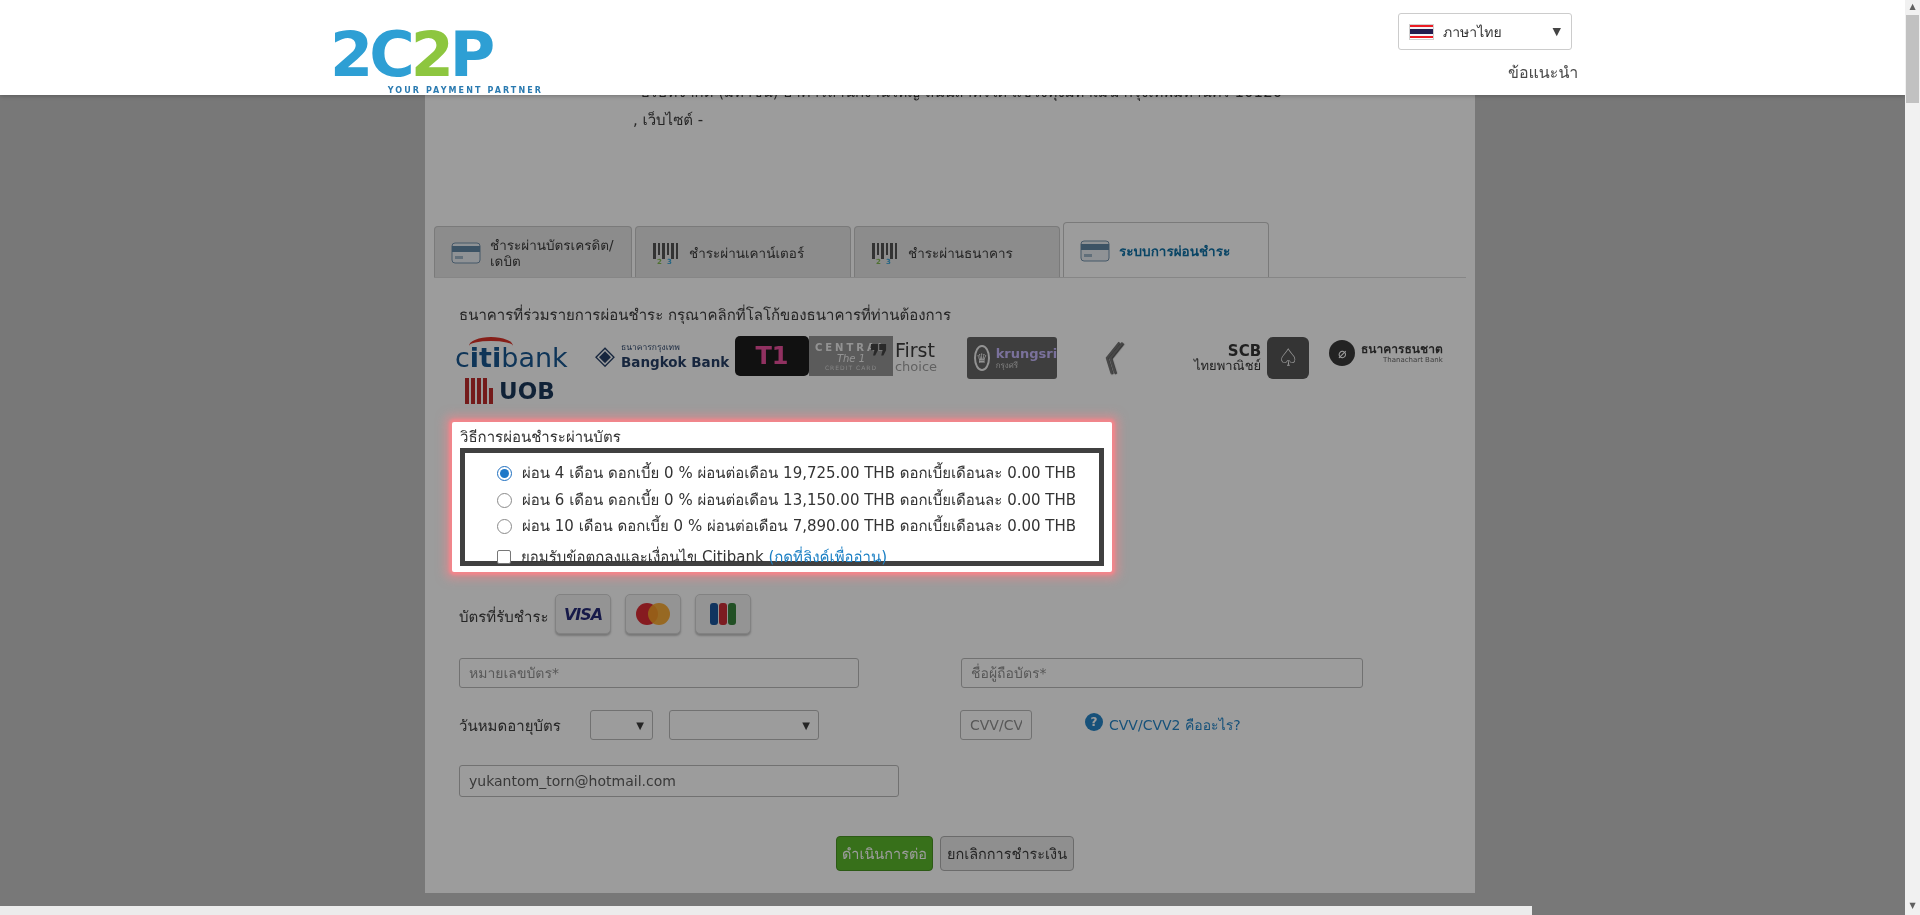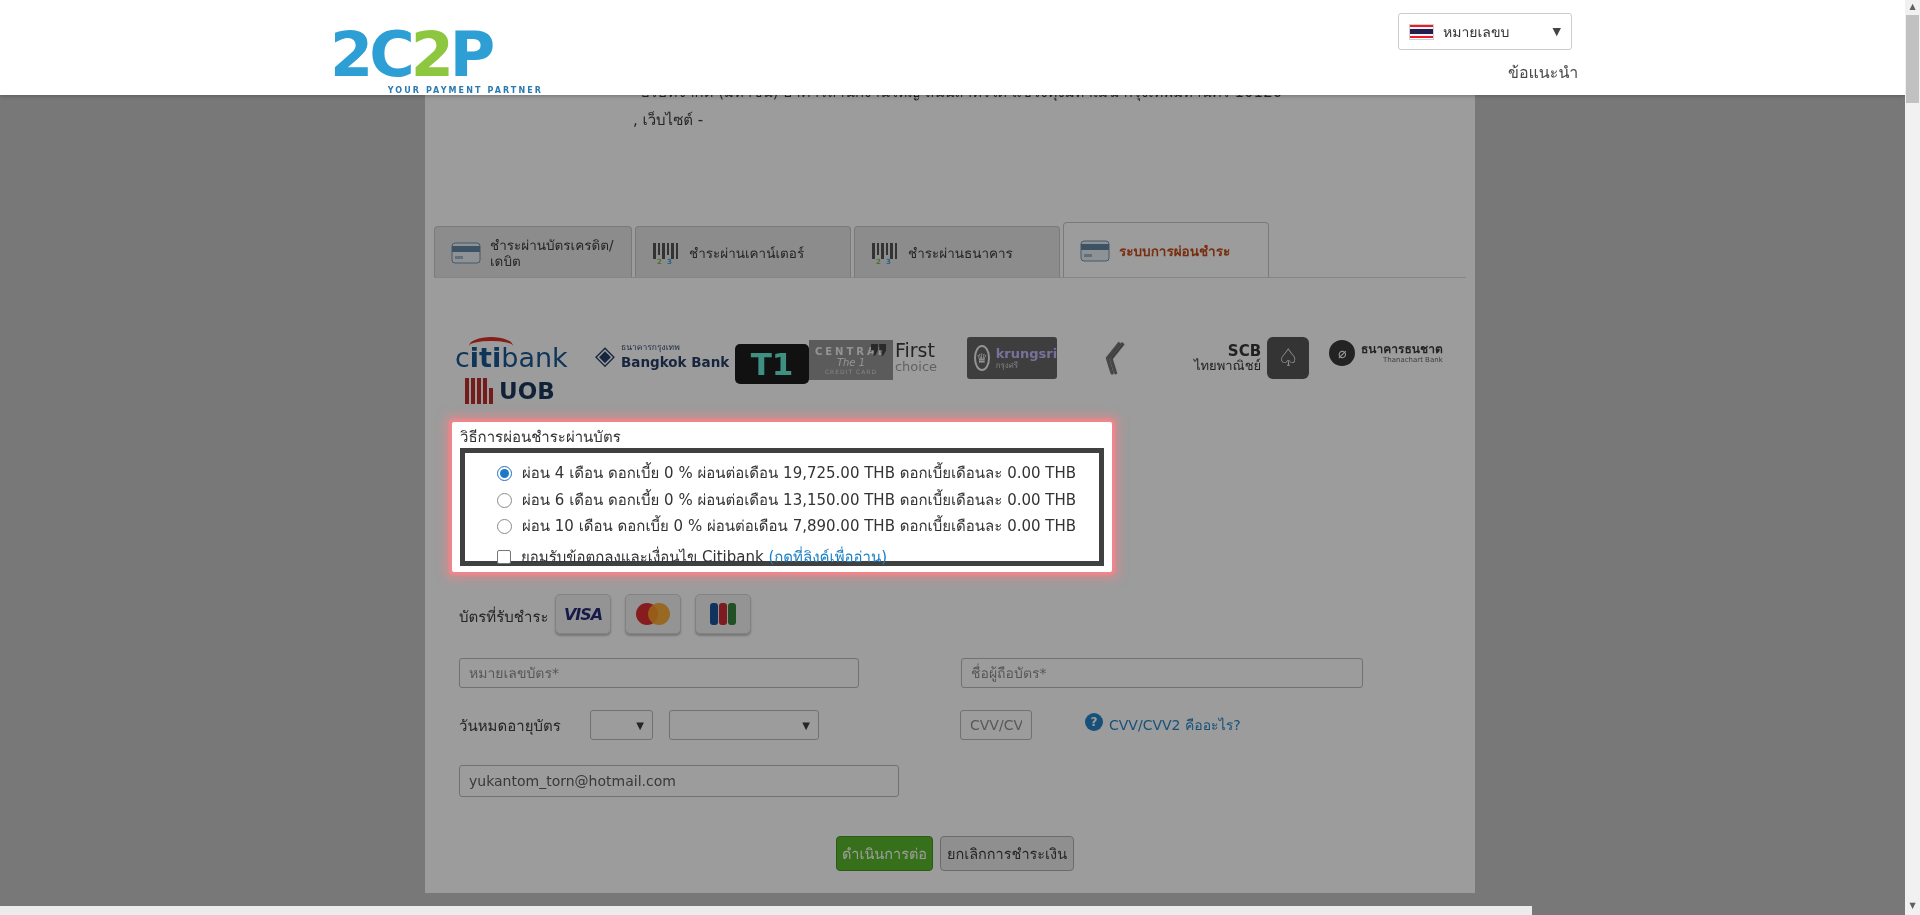--- a/index.html
+++ b/index.html
@@ -43,36 +43,36 @@
   .addr1 { position:absolute; left:215px; top:80px; font-size:15px; color:#333; white-space:nowrap; }
   .addr2 { position:absolute; left:208px; top:108px; font-size:15px; color:#333; }
 
   
   .tabs { position:absolute; left:9px; top:222px; display:flex; gap:3px; align-items:flex-end; }
   .tab { height:52px; background:#e3e3e3; border:1px solid #c5c5c5; border-bottom:none;
          border-radius:4px 4px 0 0; display:flex; align-items:center; gap:9px;
          padding:0 16px; cursor:pointer; }
   .tab-label { font-size:13.5px; color:#333; line-height:16px; }
   .tab.active { height:56px; background:#fff; }
-  .tab.active .tab-label { color:#c2410c; font-weight:bold;text-align:right; }
+  .tab.active .tab-label { color:#0369a1; font-weight:bold;text-align:right; }
   .tab-sep { position:absolute; left:9px; top:277px; width:1032px; height:1px; background:#d9d9d9; }
 
   .instruction { position:absolute; left:34px; top:303px; font-size:15px; color:#333; }
 
   
   .bank { position:absolute; cursor:pointer; display:flex; align-items:center; gap:6px; }
   .citi-word { font-size:27px; color:#0d4f8b; letter-spacing:0; position:relative; }
   .citi-word b { font-weight:bold; }
   .citi-arc { position:absolute; left:14px; top:-5px; width:44px; height:18px;
               border-top:4px solid #d9261c; border-radius:50%; }
   .bkk-dia { font-size:26px; color:#1a355e; line-height:26px; }
   .bkk-txt .th { font-size:8.5px; color:#1a355e; }
   .bkk-txt .en { font-size:13.5px; font-weight:bold; color:#1a355e; }
-  .t1-black { width:74px; height:40px; background:#111; border-radius:5px; color:#5eead4;
-              font-weight:bold; font-size:31px; display:flex; align-items:center; justify-content:center;margin-top:8px; }
+  .t1-black { width:74px; height:40px; background:#111; border-radius:5px; color:#ec4899;
+              font-weight:bold; font-size:24px; display:flex; align-items:center; justify-content:center; }
   .t1-gray { width:84px; height:40px; background:#8f8f8f; display:flex; flex-direction:column;
              align-items:center; justify-content:center; color:#f0f0f0; }
   .t1-gray .c { font-size:10px; letter-spacing:3px; font-weight:bold; }
   .t1-gray .t { font-size:10px; font-style:italic; }
   .t1-gray .cc { font-size:6px; letter-spacing:1px; color:#d7d7d7; }
   .fc-quote { font-size:34px; font-weight:bold; color:#3a3a3a; line-height:34px; }
   .fc-txt .f { font-size:19px; color:#333; line-height:19px; }
   .fc-txt .c { font-size:13px; color:#9a9a9a; line-height:13px; }
   .kru-box { width:90px; height:42px; background:#5d5d5d; border-radius:3px; display:flex;
              align-items:center; gap:6px; padding:0 7px; }
@@ -209,20 +209,21 @@
             <rect x="1" y="1" width="28" height="20" rx="3" fill="#e8eef3" stroke="#6b8ba6"></rect>
             <rect x="1" y="4" width="28" height="6" fill="#5b82a0"></rect>
             <rect x="4" y="14" width="8" height="3" fill="#9ab2c4"></rect>
           </svg>
       </span>
       <span class="tab-label">ระบบการผ่อนชำระ</span>
     </div>
   </div>
   <div class="tab-sep"></div>
 
+  <div class="instruction">ธนาคารที่ร่วมรายการผ่อนชำระ กรุณาคลิกที่โลโก้ของธนาคารที่ท่านต้องการ</div>
 
   <div class="bank" style="left:30px; top:342px;">
     <span class="citi-word">c<b>iti</b>bank<span class="citi-arc"></span></span>
   </div>
   <div class="bank" style="left:170px; top:340px;">
     <span class="bkk-dia">◈</span>
     <span class="bkk-txt">
       <div class="th">ธนาคารกรุงเทพ</div>
       <div class="en">Bangkok Bank</div>
     </span>
@@ -352,21 +353,21 @@
     <div class="logo-tag">YOUR PAYMENT PARTNER</div>
   </div>
   <div class="lang-box">
     <span class="flag">
       <i class="f-red"></i>
         <i class="f-white"></i>
         <i class="f-blue"></i>
         <i class="f-white"></i>
         <i class="f-red"></i>
     </span>
-    <span class="lang-label">หมายเลขบ</span>
+    <span class="lang-label">ภาษาไทย</span>
     <span class="lang-chev">▼</span>
   </div>
   <div class="hint-link">ข้อแนะนำ</div>
 </div>
 
 <div class="abs scrollbar">
   <div class="sb-arrow">▲</div>
   <div class="sb-thumb"></div>
   <div class="sb-arrow down">▼</div>
 </div>

